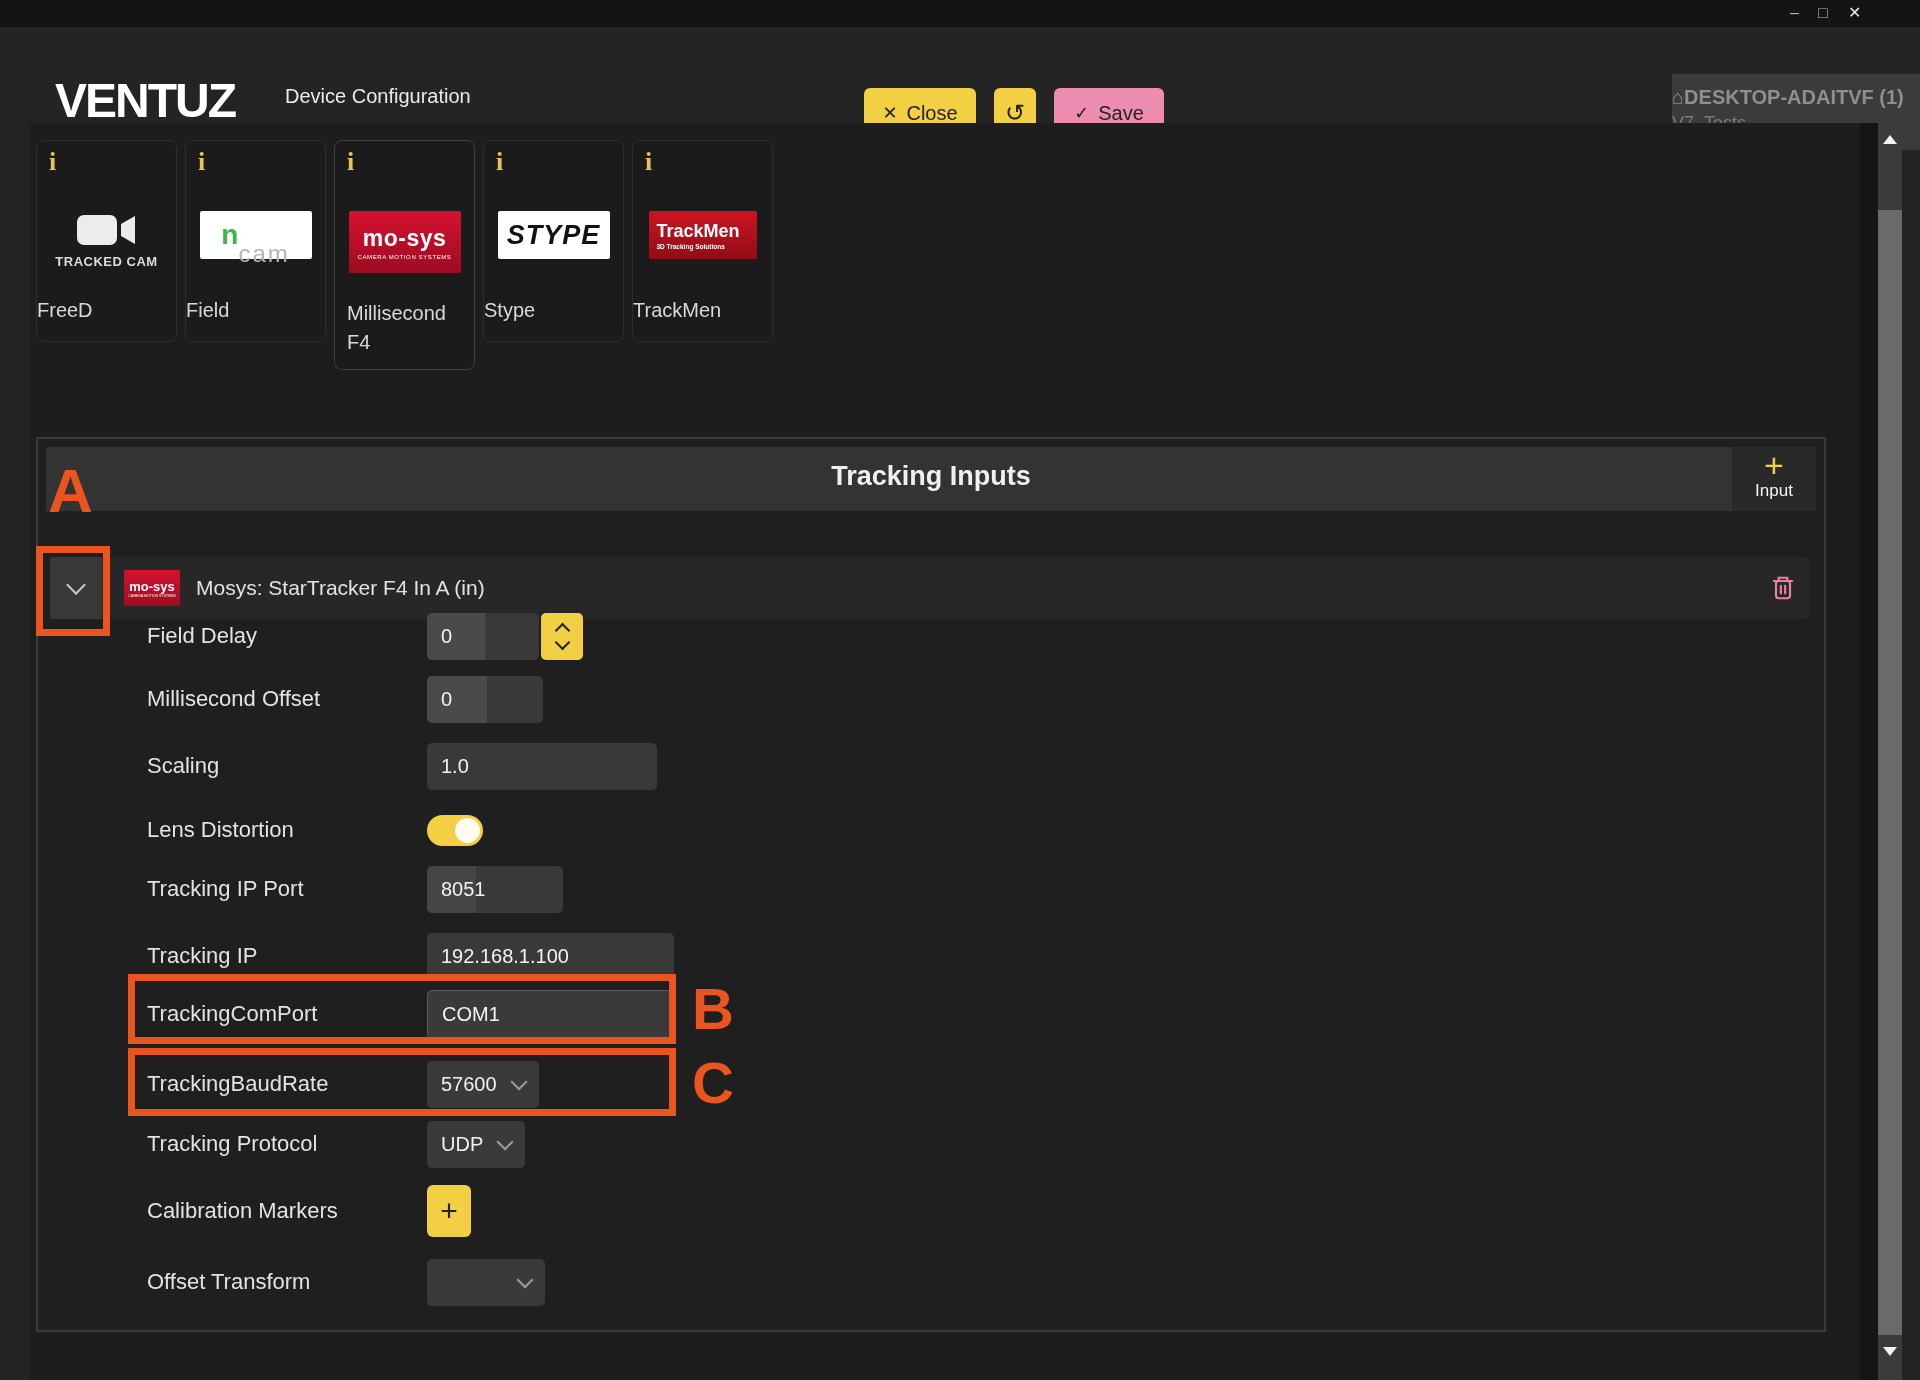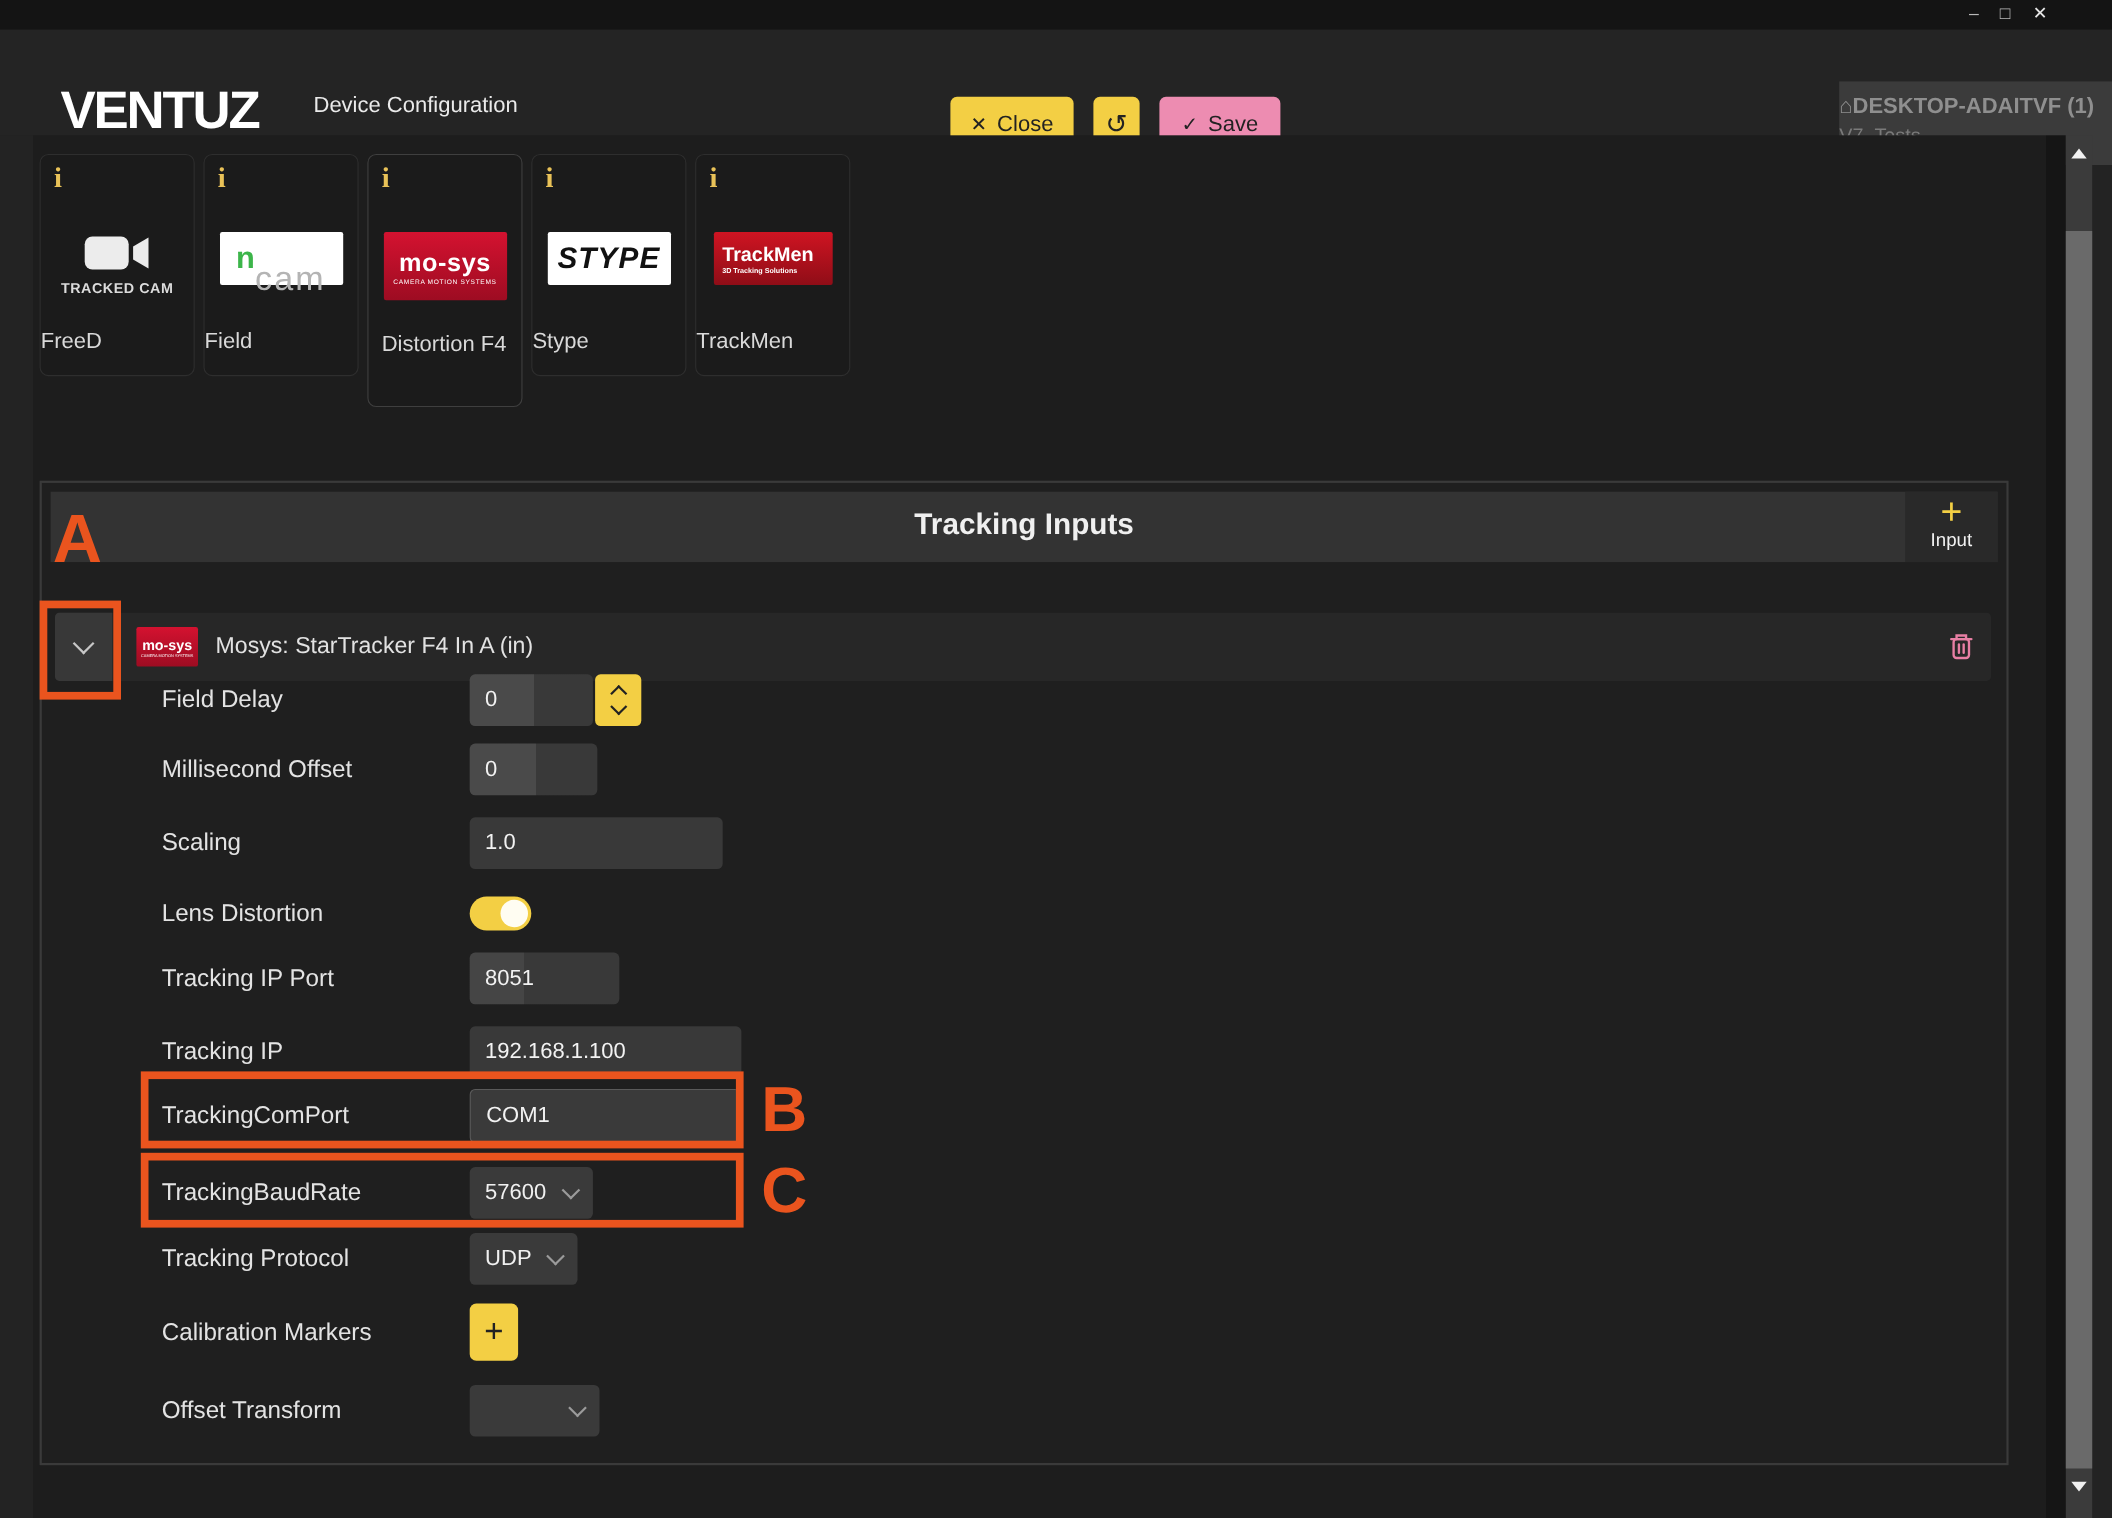--- a/index.html
+++ b/index.html
@@ -38,21 +38,21 @@
     border:1px solid #2e2e2e;border-radius:8px;cursor:pointer;}
   .card.tall{height:228px;border-color:#3f3f3f;}
   .info{position:absolute;left:12px;top:6px;font-size:26px;font-weight:bold;color:#e9c258;
     font-family:"Liberation Serif",serif;cursor:pointer;}
   .logo-wrap{position:absolute;left:0;top:70px;width:100%;display:flex;flex-direction:column;
     align-items:center;}
   .cam-caption{margin-top:5px;font-size:13px;font-weight:bold;color:#dcdcdc;letter-spacing:.5px;}
   .logo-white{width:112px;height:48px;background:#ffffff;border-radius:2px;display:flex;
     align-items:center;justify-content:center;}
   .ncam-n{color:#3cb54a;font-size:28px;font-weight:bold;}
-  .ncam-cam{color:#b4b4b4;font-size:31px;letter-spacing:2px;margin-top:38px;}
+  .ncam-cam{color:#b4b4b4;font-size:24px;letter-spacing:2px;margin-top:38px;}
   .logo-red{width:112px;height:62px;background:linear-gradient(#d41230,#9d0c22);border-radius:2px;
     display:flex;flex-direction:column;align-items:center;justify-content:center;}
   .mosys-t{color:#fff;font-size:23px;font-weight:800;letter-spacing:.5px;}
   .mosys-s{color:#fff;font-size:6px;letter-spacing:.6px;text-transform:uppercase;margin-top:2px;}
   .stype-t{color:#111;font-size:27px;font-weight:900;font-style:italic;letter-spacing:1px;}
   .logo-red2{width:100px;height:48px;background:linear-gradient(#cf1422,#8f0d17);border-radius:2px;
     display:flex;flex-direction:column;align-items:flex-start;justify-content:center;padding-left:8px;}
   .tm-t{color:#fff;font-size:18px;font-weight:800;}
   .tm-s{color:#fff;font-size:6.5px;font-weight:bold;margin-top:1px;}
   .card-label{position:absolute;left:0;top:158px;width:100%;text-align:left;font-size:20px;
@@ -188,21 +188,21 @@
   </div>
 
   <div class="card tall" style="left:334px;top:140px">
     <span class="info">i</span>
     <div class="logo-wrap">
       <div class="logo-red">
         <span class="mosys-t">mo-sys</span>
         <span class="mosys-s">camera motion systems</span>
       </div>
     </div>
-    <div class="card-label wrap">Distortion F4</div>
+    <div class="card-label wrap">Millisecond F4</div>
   </div>
 
   <div class="card" style="left:483px;top:140px">
     <span class="info">i</span>
     <div class="logo-wrap">
       <div class="logo-white">
         <span class="stype-t">STYPE</span>
       </div>
     </div>
     <div class="card-label">Stype</div>

